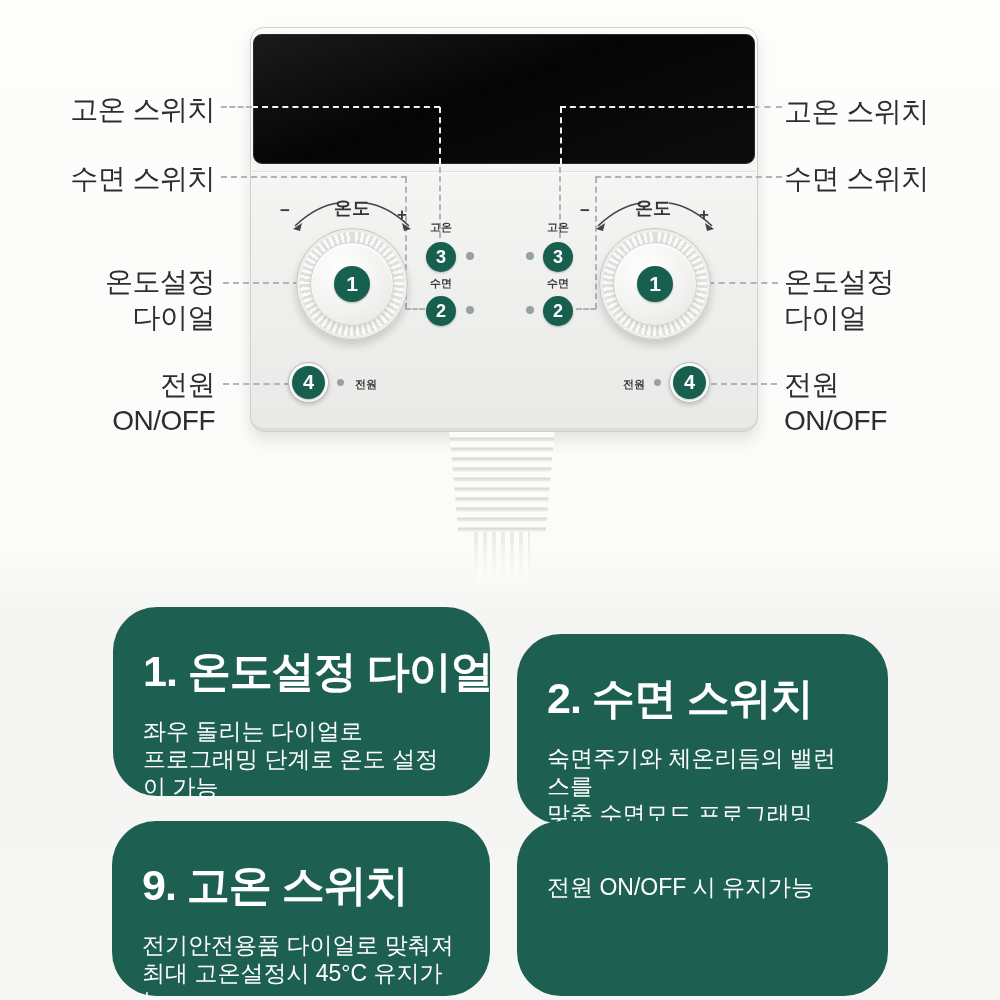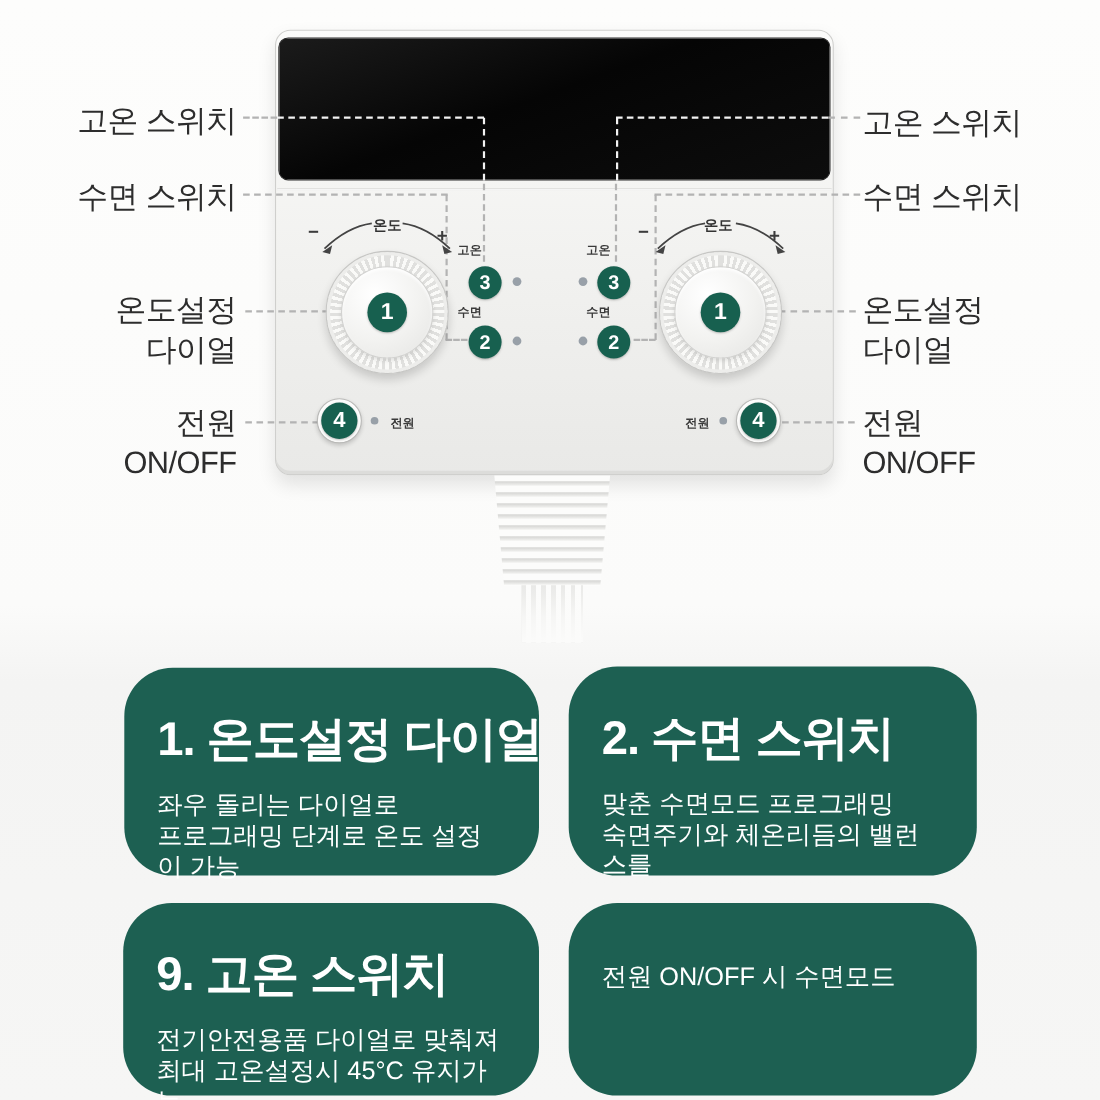--- a/index.html
+++ b/index.html
@@ -38,21 +38,21 @@
     position:absolute; left:253px; top:34px; width:502px; height:130px;
     background:linear-gradient(160deg,#1b1b1b 0%,#050505 45%,#0d0d0d 100%);
     border-radius:9px; border:1px solid #2a2a2a;
   }
   .seam { position:absolute; left:252px; top:171px; width:504px; height:2px;
           background:#e0e0de; border-bottom:1px solid #fbfbfa; }
 
   
   .arc-svg { position:absolute; width:132px; height:38px; }
   .arc-sign { position:absolute; font-size:17px; color:#3c3c3c; width:16px; text-align:center; font-weight:600; }
-  .arc-word { position:absolute; width:50px; text-align:center; font-size:13px; color:#333; font-weight:700; }
+  .arc-word { position:absolute; width:50px; text-align:center; font-size:18px; color:#333; font-weight:700; }
   .dial-outer {
     position:absolute; width:112px; height:112px; border-radius:50%;
     background:repeating-conic-gradient(#e0e0de 0deg 3.5deg,#fafaf8 3.5deg 7deg);
     border:1px solid #c6c6c4;
     box-shadow:0 5px 9px rgba(0,0,0,0.16), inset 0 0 0 3px #ededeb;
   }
   .dial-inner {
     position:absolute; inset:13px; border-radius:50%;
     background:radial-gradient(circle at 36% 30%,#ffffff 0%,#f2f2f0 55%,#e4e4e2 100%);
     border:1px solid #d2d2d0;
@@ -66,21 +66,21 @@
     box-shadow:0 1px 2px rgba(0,0,0,0.25);
   }
   .badge.b36 { width:36px; height:36px; font-size:21px; }
   .badge.b30 { width:30px; height:30px; font-size:18px; }
   .ring4 {
     position:absolute; width:41px; height:41px; border-radius:50%;
     background:#fdfdfc; border:1px solid #b9b9b7;
     box-shadow:0 2px 4px rgba(0,0,0,0.18);
   }
   .ring4 .badge { position:absolute; inset:3px; width:auto; height:auto; font-size:20px; }
-  .btn-label { position:absolute; width:50px; font-size:11px;
+  .btn-label { position:absolute; width:50px; text-align:center; font-size:11px;
                font-weight:700; color:#3a3a3a; }
   .mini-label { position:absolute; width:30px; text-align:center; font-size:11px;
                 font-weight:700; color:#3a3a3a; }
   .dot { position:absolute; border-radius:50%; background:#98a0a8; }
   .dot.d8 { width:8px; height:8px; }
   .dot.d7 { width:7px; height:7px; }
 
   .logo-plate {
     position:absolute; left:412px; top:362px; width:176px; height:42px;
     background:#101010; border-radius:7px;
@@ -105,21 +105,21 @@
   }
 
   
   .card {
     position:absolute; background:var(--card_bg,#1d6052);
     border-radius:44px; color:#fff; padding:36px 30px 0 30px;
   }
   .card-title { font-size:43px; font-weight:800; letter-spacing:-1px; white-space:nowrap; }
   .card-body  { margin-top:16px; font-size:23px; line-height:28px; font-weight:400; }
   #card-1 { left:113px; top:607px; width:377px; height:189px; }
-  #card-2 { left:517px; top:606px; width:371px; height:190px; }
+  #card-2 { left:517px; top:634px; width:371px; height:190px; }
   #card-3 { left:112px; top:821px; width:378px; height:175px; }
   #card-4 { left:517px; top:821px; width:371px; height:175px; }
 </style>
 </head>
 <body style="--card_bg: #1d6052; --badge_bg: #17604f; --display_bg: #0b0b0b; --logo_bg: #101010; --label_text: #2d2d2d; --leader_gray: #b3b3b3; --leader_white: #f2f2f2;">
 
 <div class="page">
 
   <div class="lab right-align" style="top:92px">고온 스위치</div>
   <div class="lab right-align" style="top:161px">수면 스위치</div>
@@ -232,33 +232,33 @@
     <div class="card-title">1. 온도설정 다이얼</div>
     <div class="card-body">
       <div>좌우 돌리는 다이얼로</div>
       <div>프로그래밍 단계로 온도 설정이 가능</div>
     </div>
   </div>
 
   <div class="card" id="card-2">
     <div class="card-title">2. 수면 스위치</div>
     <div class="card-body">
+      <div>숙면주기와 체온리듬의 밸런스를</div>
       <div>맞춘 수면모드 프로그래밍</div>
-      <div>숙면주기와 체온리듬의 밸런스를</div>
     </div>
   </div>
 
   <div class="card" id="card-3">
     <div class="card-title">9. 고온 스위치</div>
     <div class="card-body">
       <div>전기안전용품 다이얼로 맞춰져</div>
       <div>최대 고온설정시 45°C 유지가능</div>
     </div>
   </div>
 
   <div class="card" id="card-4">
     <div class="card-body">
-      <div>전원 ON/OFF 시 수면모드</div>
+      <div>전원 ON/OFF 시 유지가능</div>
       <div></div>
     </div>
   </div>
 
 </div>
 
 </body></html>

